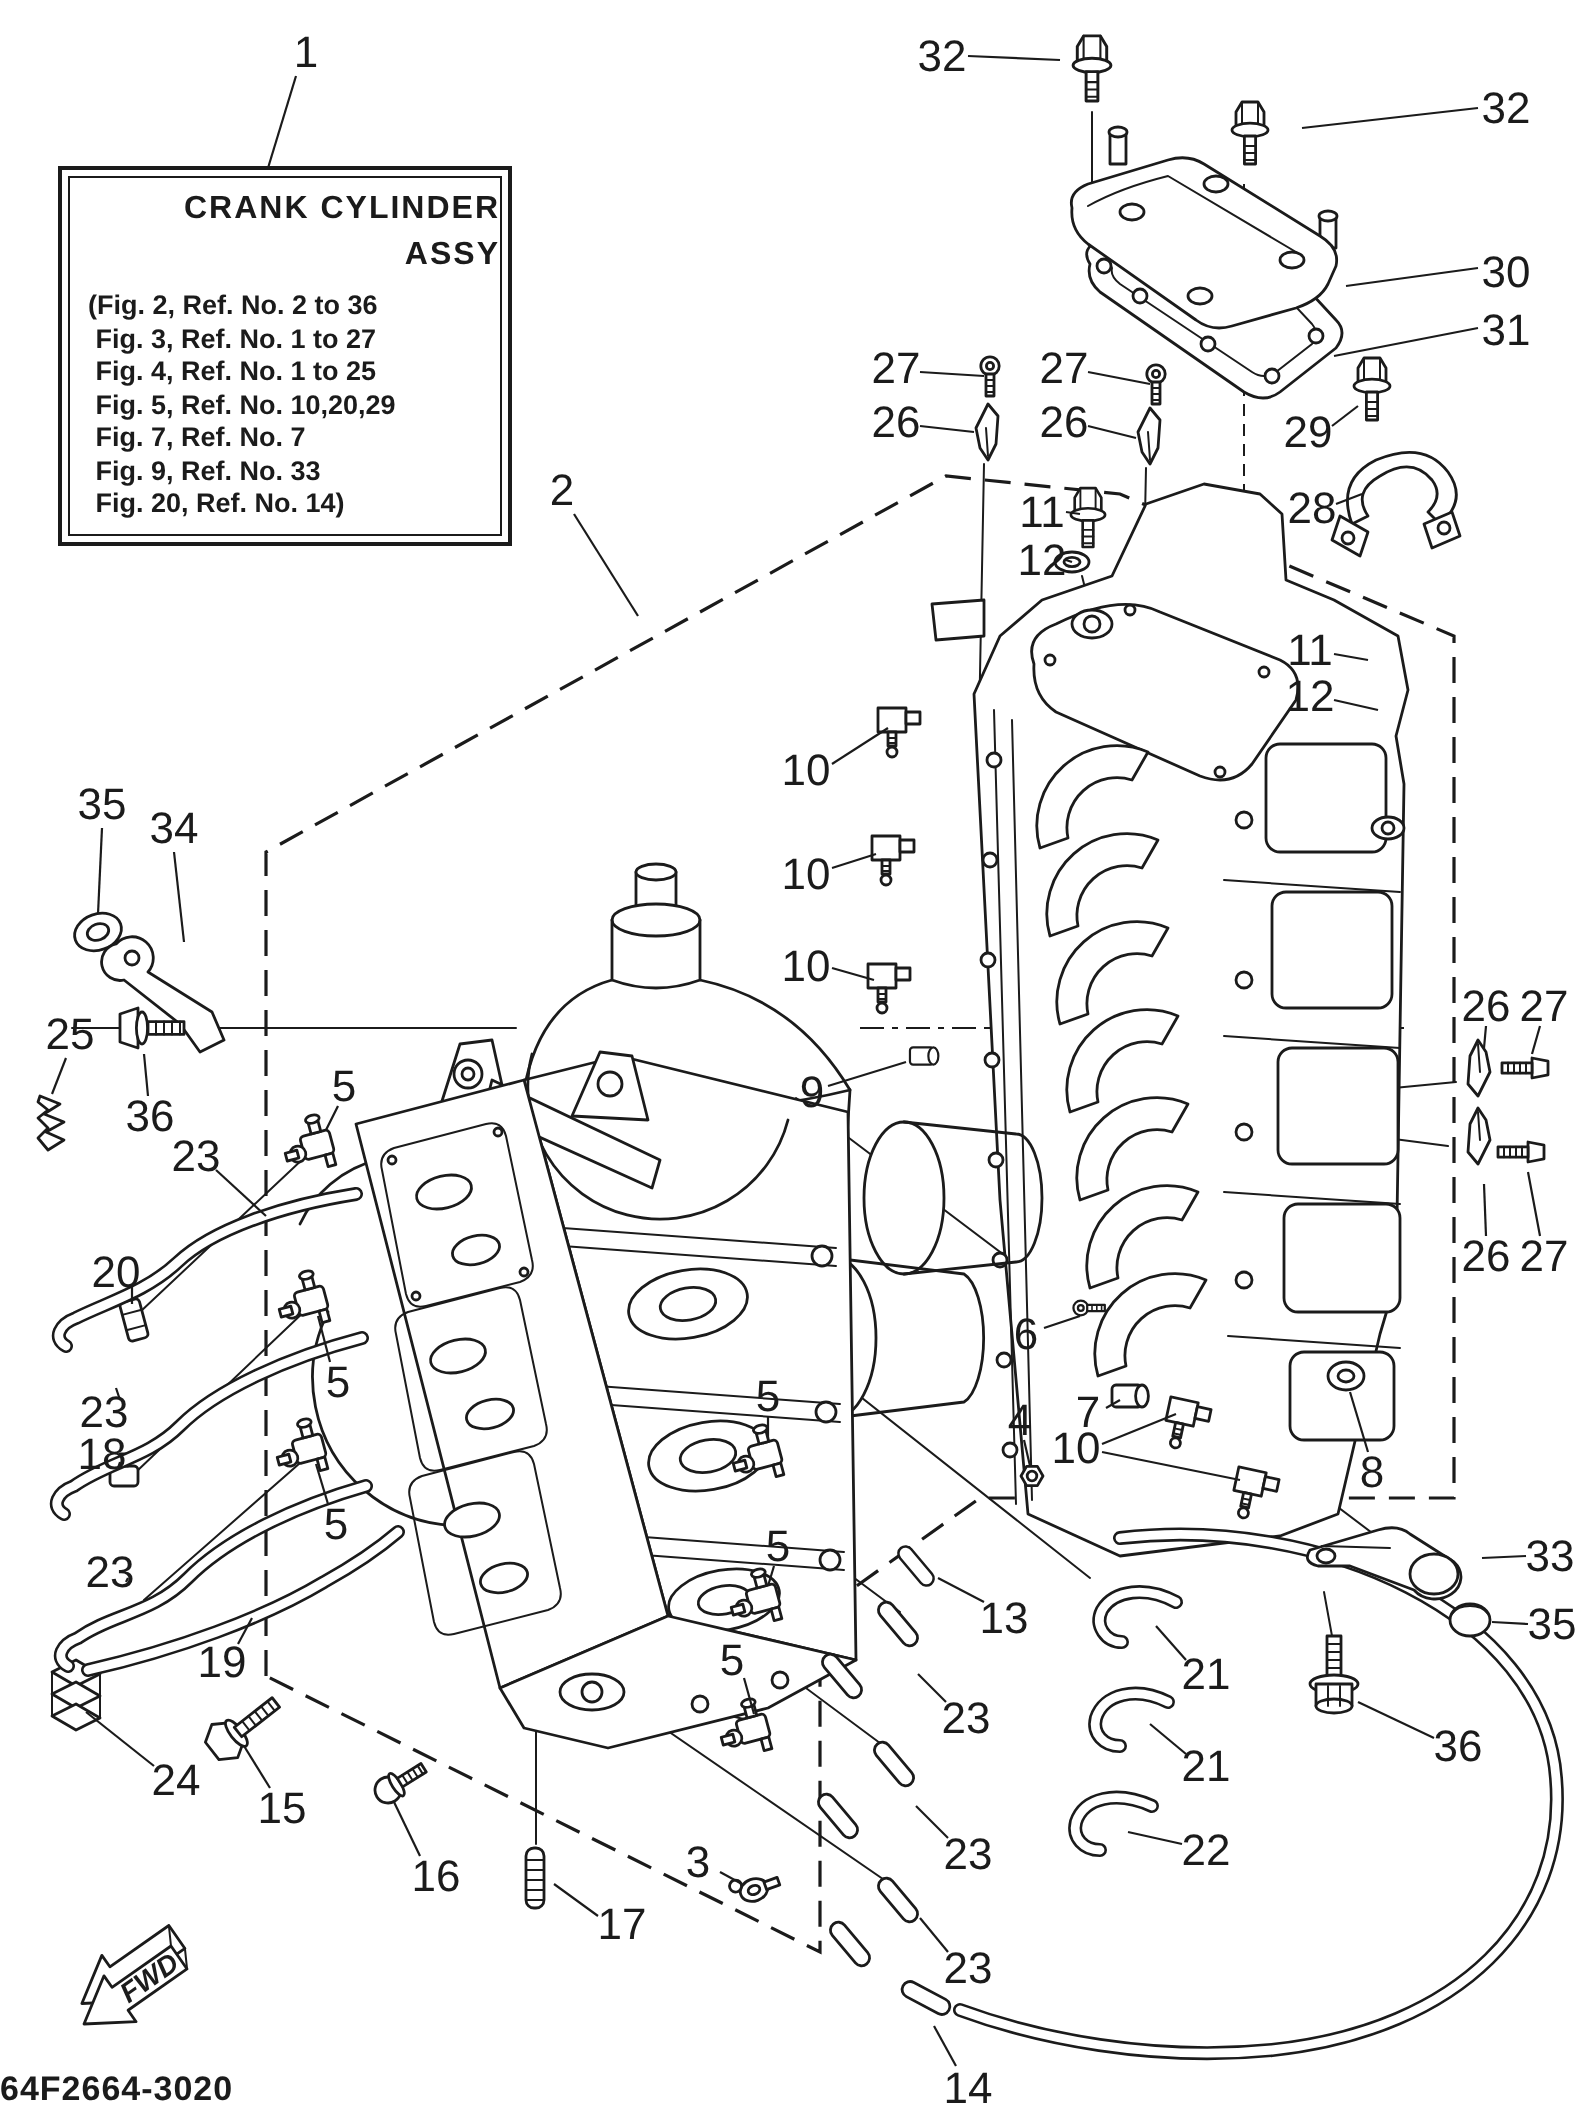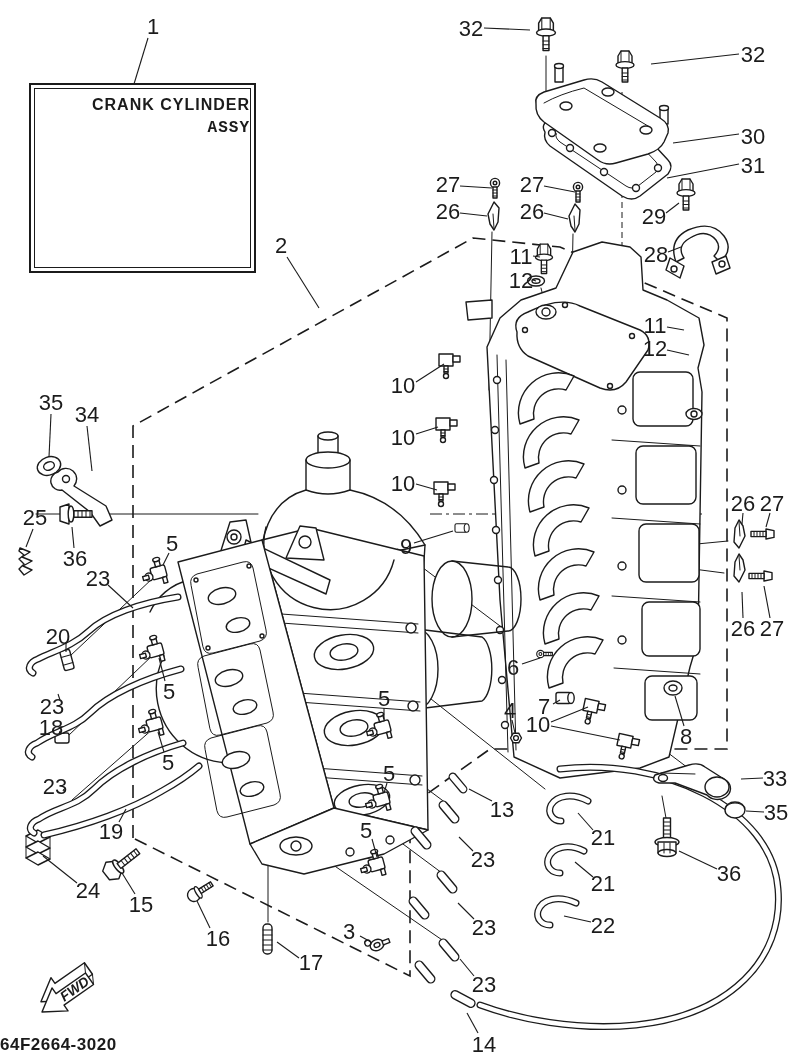--- a/index.html
+++ b/index.html
@@ -16,21 +16,21 @@
   .hoseO{fill:none;stroke:var(--ink);stroke-width:7;stroke-linecap:round;}
   .hoseI{fill:none;stroke:#fff;stroke-width:4.4;stroke-linecap:round;}
   .callout{font:400 22px "Liberation Sans",sans-serif;fill:var(--ink);
            text-anchor:middle;dominant-baseline:central;}
   .leader{stroke:var(--ink);stroke-width:1.1;}
   .info-box{position:absolute;left:29px;top:83px;width:227px;height:190px;
             border:2px solid var(--ink);padding:3px;box-sizing:border-box;background:#fff;}
   .info-inner{border:1.5px solid var(--ink);height:100%;box-sizing:border-box;
               display:flex;flex-direction:column;align-items:flex-end;padding-top:7px;}
   .ib-title{font:bold 16px "Liberation Sans",sans-serif;letter-spacing:1px;color:var(--ink);}
-  .ib-title2{margin-top:5px;font-family:Liberation Mono, monospace;}
+  .ib-title2{margin-top:5px;}
   .ib-list{margin-top:8px;align-self:flex-start;padding-left:9px;}
   .ib-list div{font:bold 13.5px/16.5px "Liberation Sans",sans-serif;color:var(--ink);white-space:pre;}
   .part-code{position:absolute;left:0;top:1035px;font:bold 17px "Liberation Sans",sans-serif;
              letter-spacing:.5px;color:var(--ink);}
   .fwd-text{font:italic bold 14px "Liberation Sans",sans-serif;fill:var(--ink);}
 </style>
 </head>
 <body>
 
 <div class="stage">
@@ -530,18 +530,27 @@
         <text x="389" y="773" class="callout">5</text>
         <line x1="372" y1="839" x2="377" y2="857" class="leader"></line>
         <text x="366" y="830" class="callout">5</text>
       </g>
 </svg>
 
 <div class="info-box">
   <div class="info-inner">
     <div class="ib-title">CRANK CYLINDER</div>
     <div class="ib-title ib-title2">ASSY</div>
+    <div class="ib-list">
+          <div>(Fig. 2, Ref. No. 2 to 36</div>
+          <div> Fig. 3, Ref. No. 1 to 27</div>
+          <div> Fig. 4, Ref. No. 1 to 25</div>
+          <div> Fig. 5, Ref. No. 10,20,29</div>
+          <div> Fig. 7, Ref. No. 7</div>
+          <div> Fig. 9, Ref. No. 33</div>
+          <div> Fig. 20, Ref. No. 14)</div>
+        </div>
   </div>
 </div>
 
 <div class="part-code">64F2664-3020</div>
 
 </div>
 
 </body></html>

